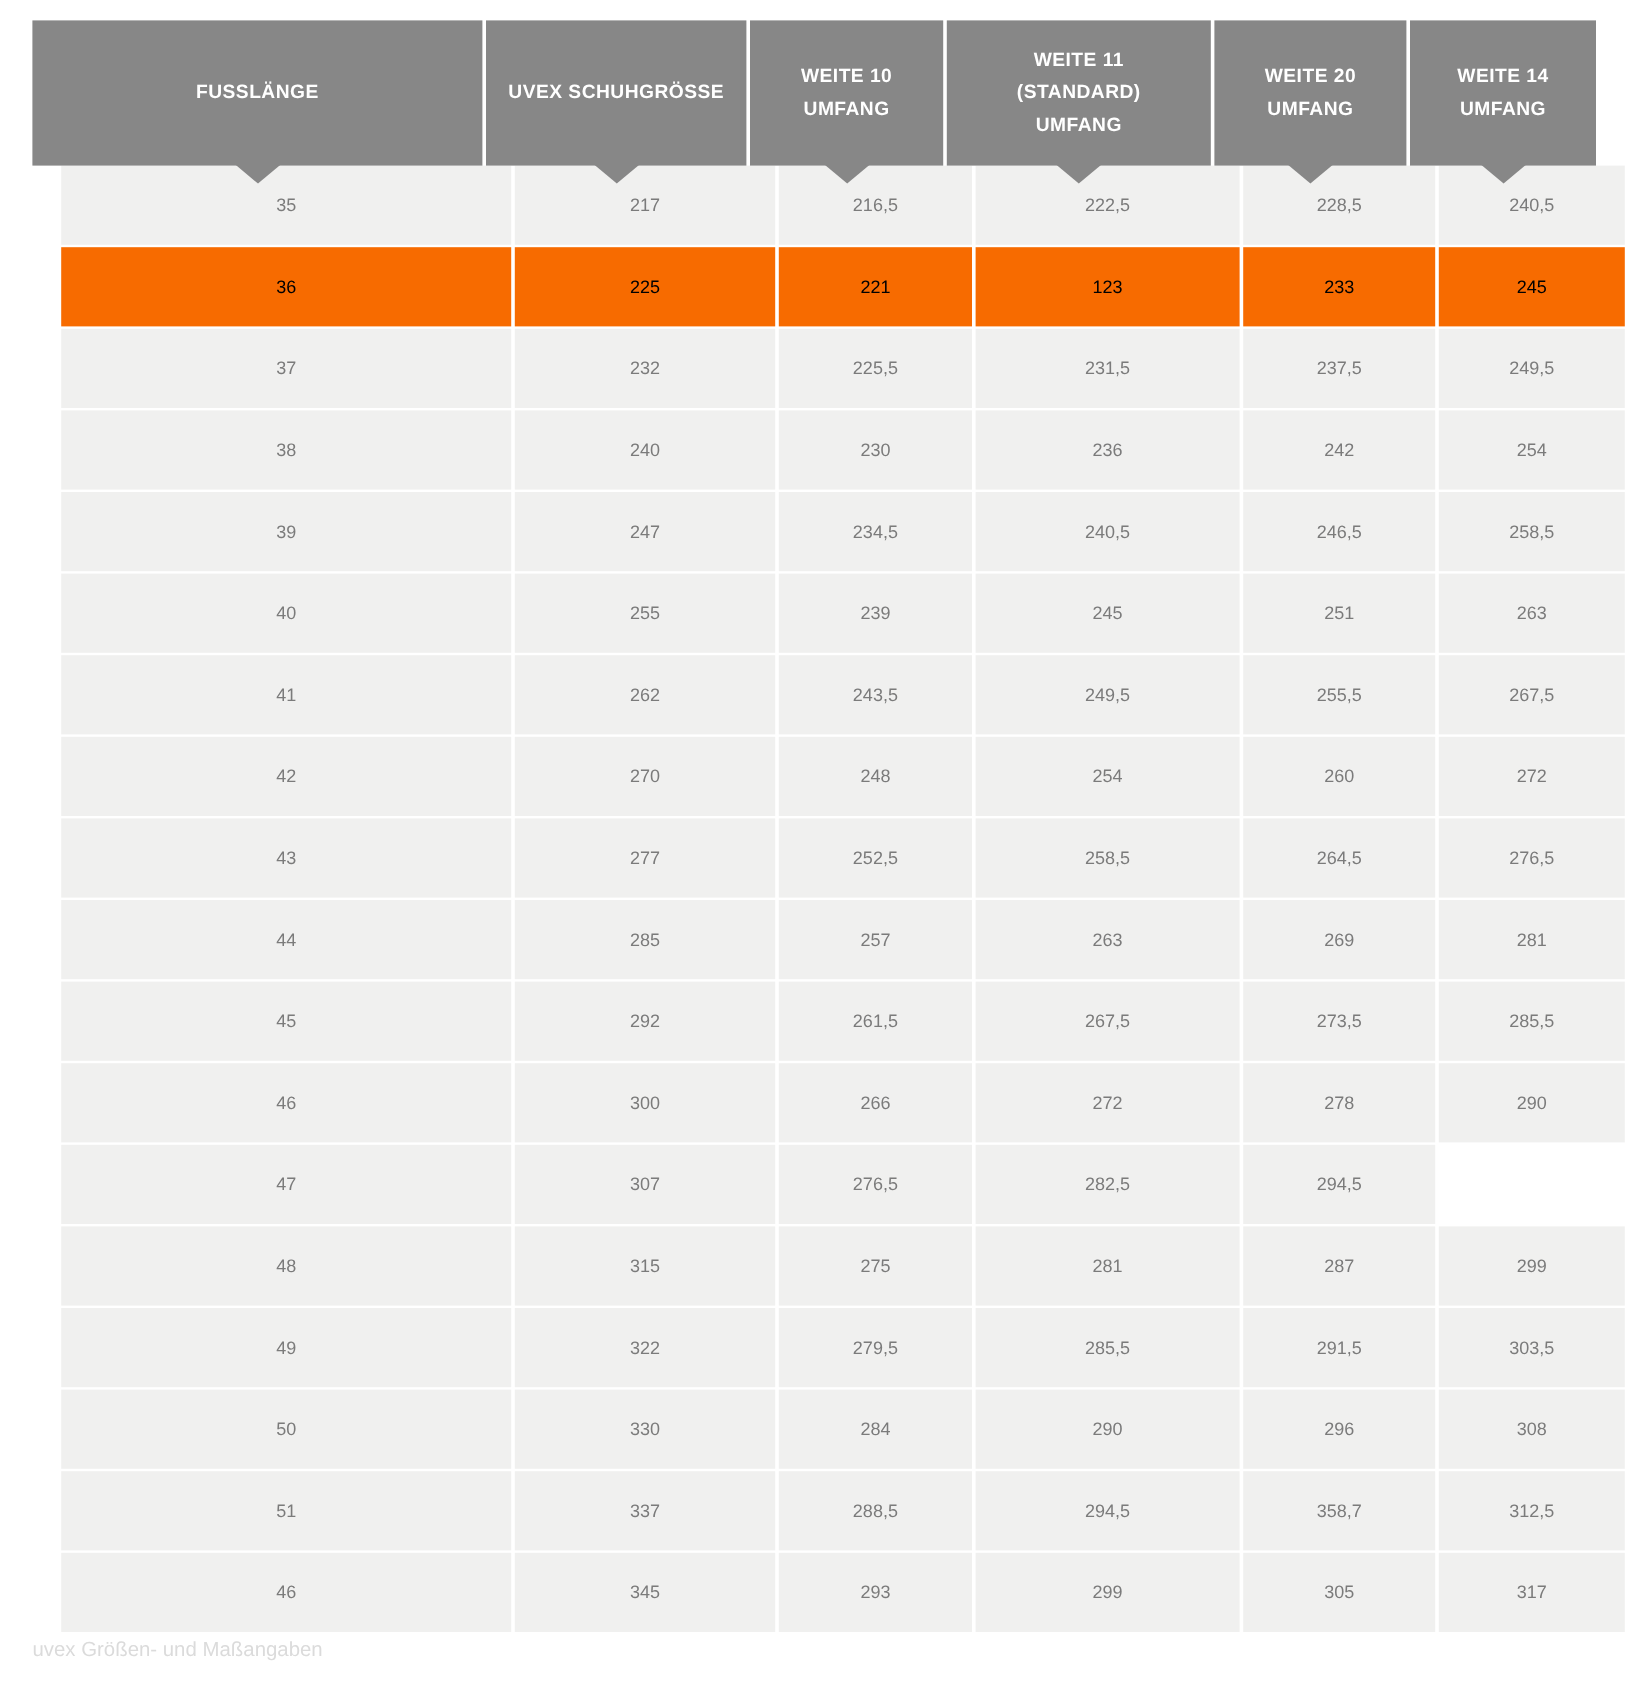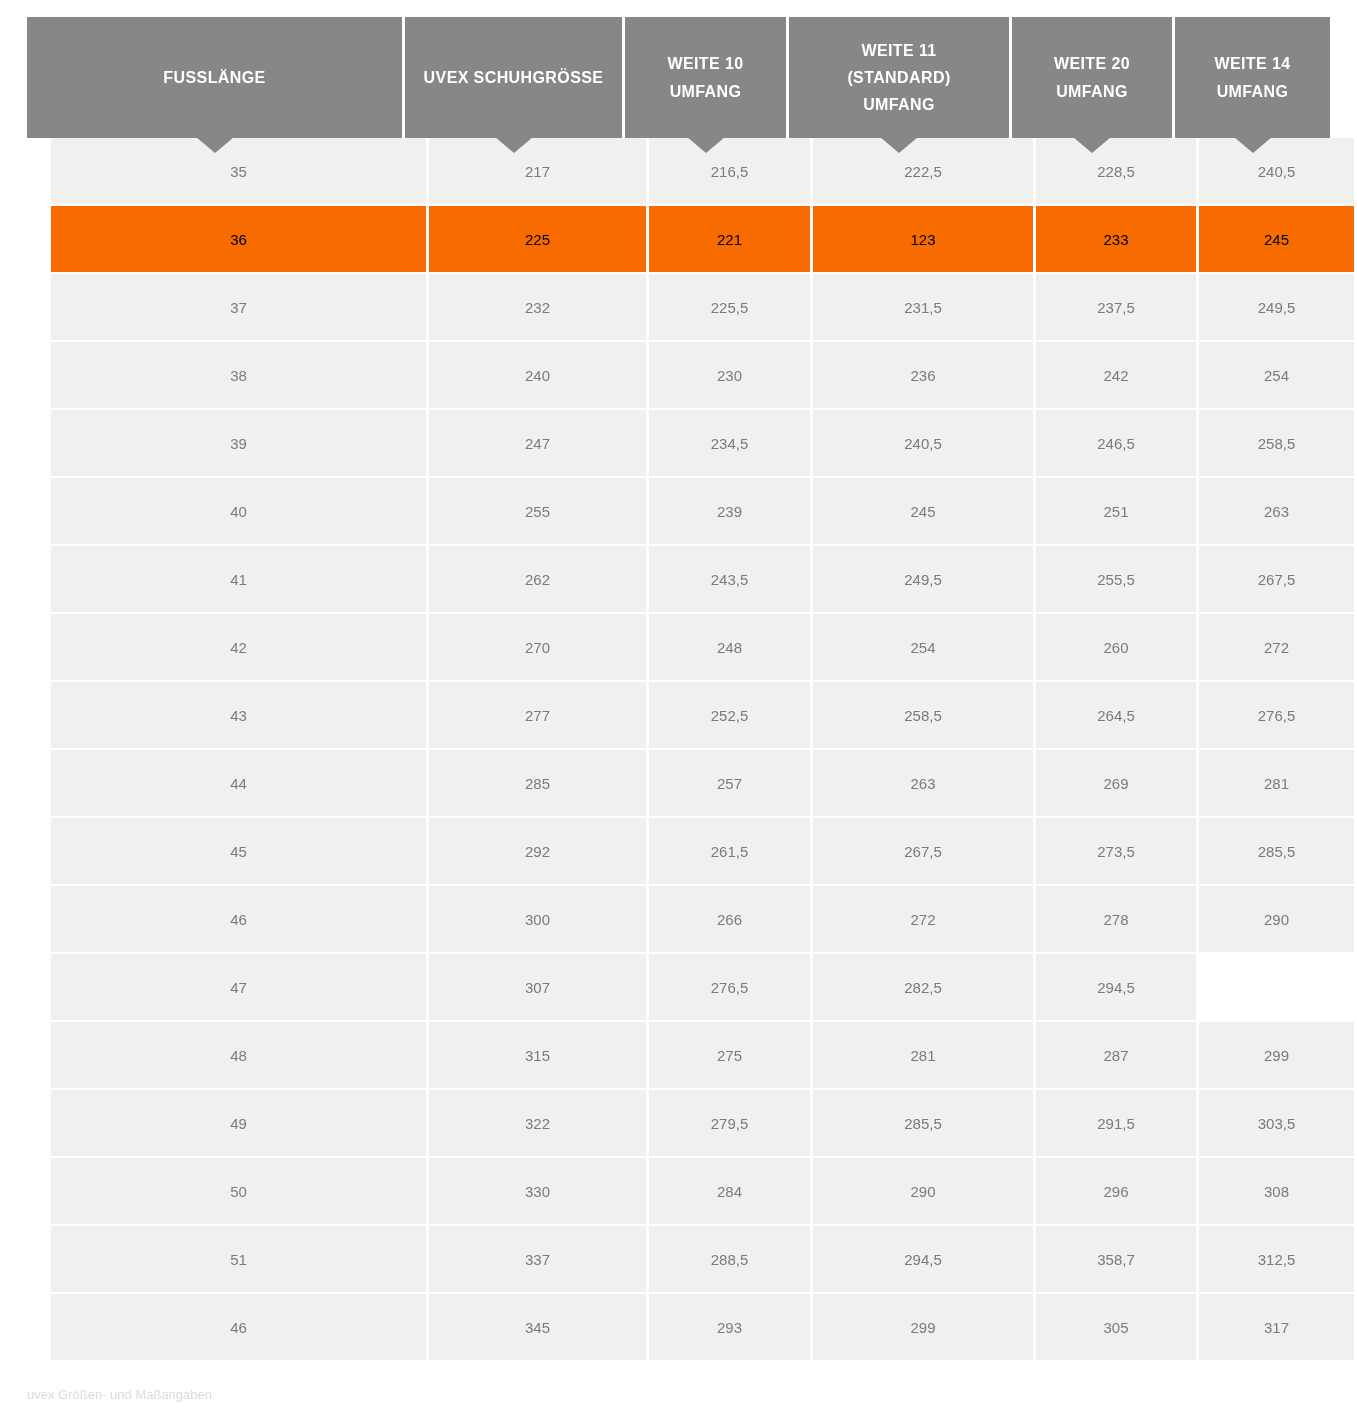--- a/index.html
+++ b/index.html
@@ -64,22 +64,22 @@
     font-size: 15px;
     display: flex;
     align-items: center;
     justify-content: center;
   }
   .tr.hl .td {
     background: var(--highlight, #f76b00);
     color: #000000;
   }
   .caption {
-    margin-top: 27px;
-    font-size: 13px;
+    margin-top: 5px;
+    font-size: 17px;
     color: var(--caption-text, #dbdbdb);
   }
 </style>
 </head>
 <body>
 
 <div class="page">
   <div class="wrap">
 
     <div class="thead grid-row">

